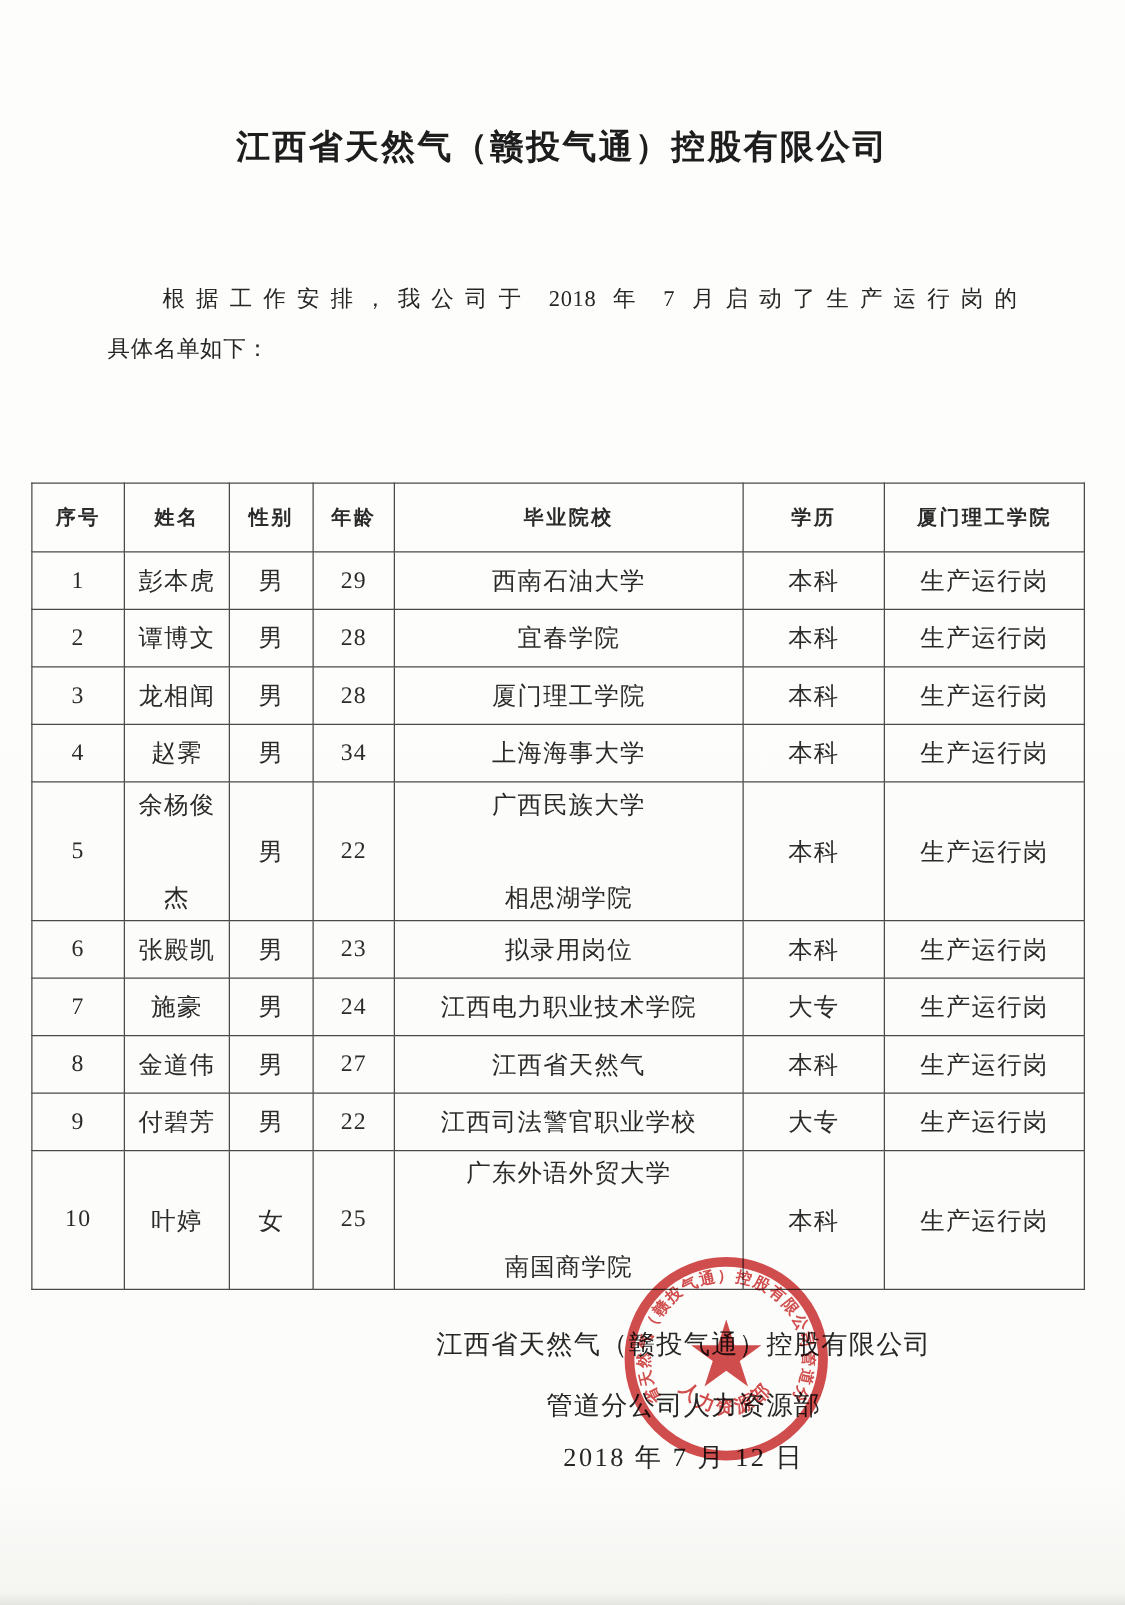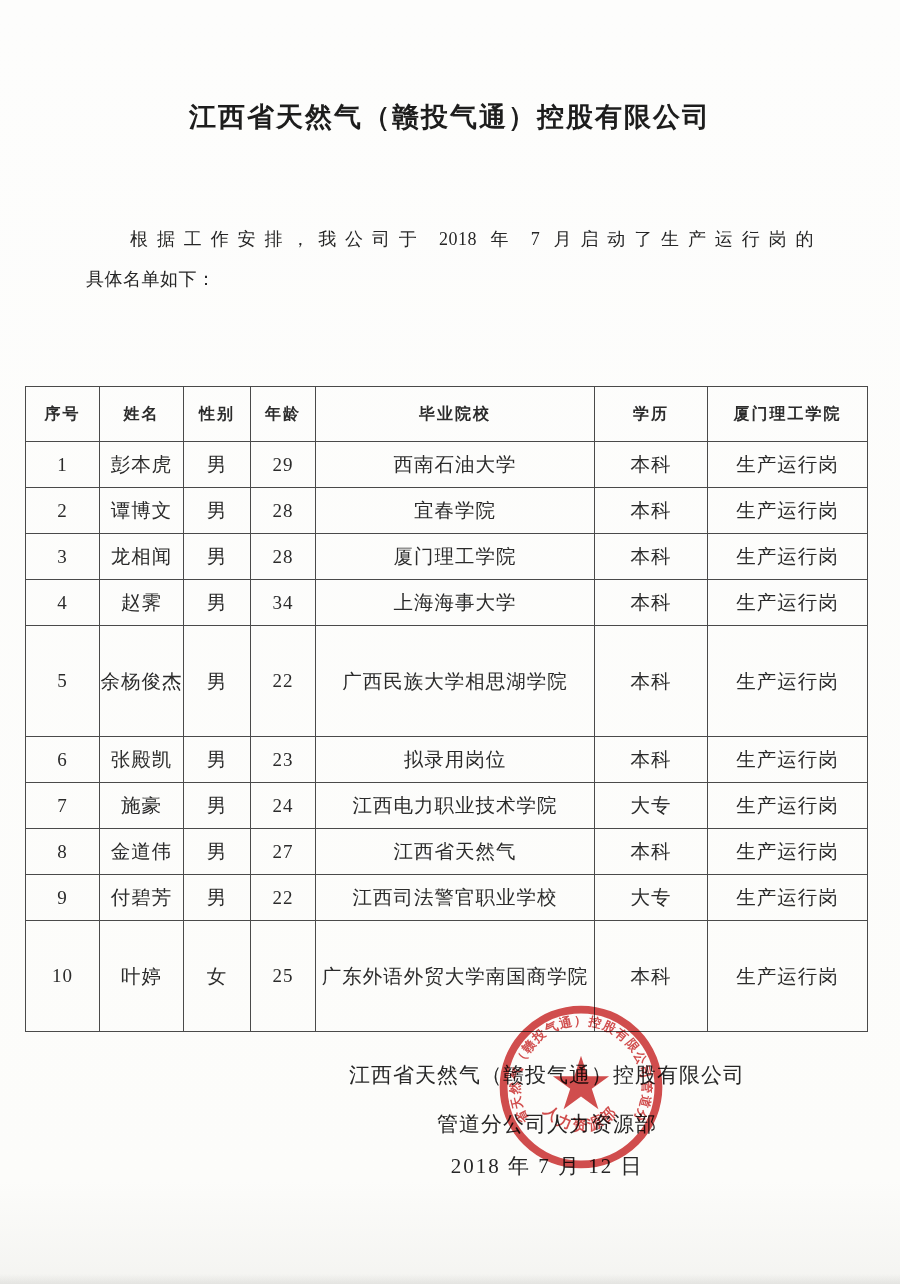--- a/index.html
+++ b/index.html
@@ -47,21 +47,21 @@
   }
   table.roster th{
     height:54px;font-weight:bold;font-size:16px;letter-spacing:2px;
   }
   table.roster td{height:45px;letter-spacing:1px;}
   td.c-num{letter-spacing:0;font-size:19px;}
   td.cell-school{letter-spacing:5px;}
   td.cell-position{letter-spacing:4px;}
   td.cell-degree{letter-spacing:2px;}
   .lines{
-    display:flex;flex-direction:row;justify-content:center;
+    display:flex;flex-direction:column;justify-content:space-between;
     align-items:center;height:102px;padding:4px 0;
   }
   td.va-top{vertical-align:top;padding-top:14px;}
 
   
   .footer{
     position:absolute;top:1058px;left:247px;width:600px;
     text-align:center;font-size:21px;line-height:34px;letter-spacing:1px;
     color:#262626;
   }

